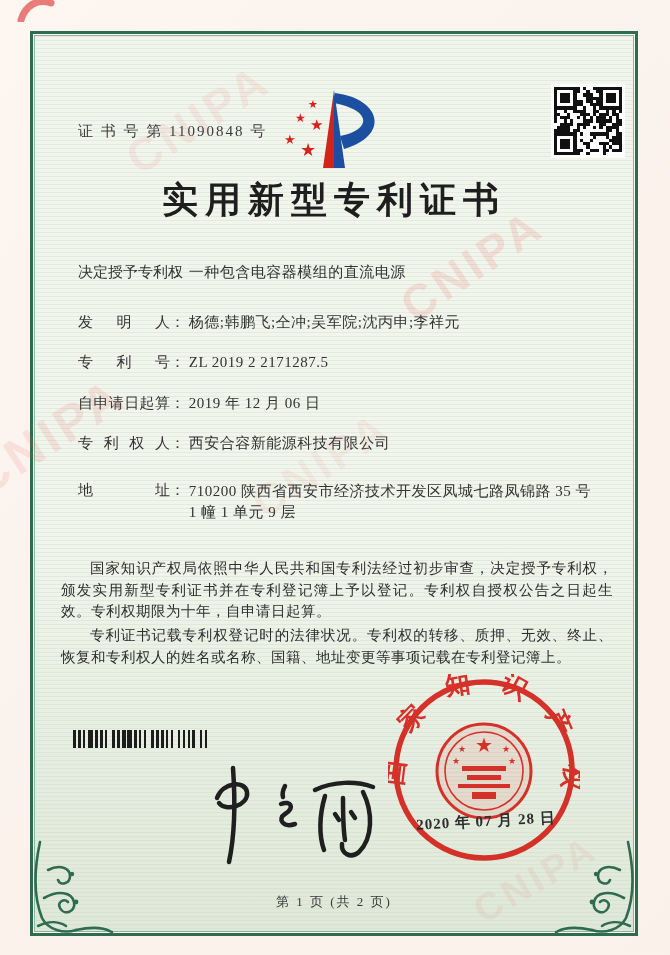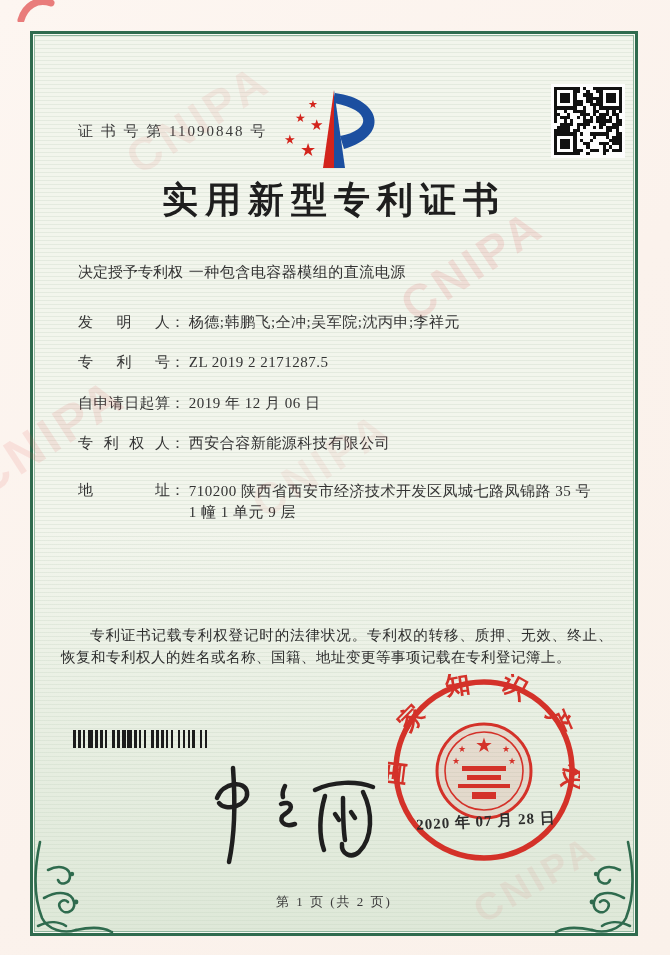--- a/index.html
+++ b/index.html
@@ -301,20 +301,21 @@
     </div>
     <div class="field f-owner">
       <span class="lab">专利权人</span><span>：</span>
       <span class="val">西安合容新能源科技有限公司</span>
     </div>
     <div class="field f-addr">
       <span class="lab">地址</span><span>：</span>
       <span class="val val-wrap">710200 陕西省西安市经济技术开发区凤城七路凤锦路 35 号 1 幢 1 单元 9 层</span>
     </div>
 
+    <p class="law law1">国家知识产权局依照中华人民共和国专利法经过初步审查，决定授予专利权，颁发实用新型专利证书并在专利登记簿上予以登记。专利权自授权公告之日起生效。专利权期限为十年，自申请日起算。</p>
     <p class="law law2">专利证书记载专利权登记时的法律状况。专利权的转移、质押、无效、终止、恢复和专利权人的姓名或名称、国籍、地址变更等事项记载在专利登记簿上。</p>
 
     <div class="barcode" id="barcode">
         <div style="width: 3.4px; background: rgb(28, 28, 28);"></div>
         <div style="width: 1.7px; background: transparent;"></div>
         <div style="width: 3.4px; background: rgb(28, 28, 28);"></div>
         <div style="width: 1.7px; background: transparent;"></div>
         <div style="width: 1.7px; background: rgb(28, 28, 28);"></div>
         <div style="width: 3.4px; background: transparent;"></div>
         <div style="width: 5.1px; background: rgb(28, 28, 28);"></div>

